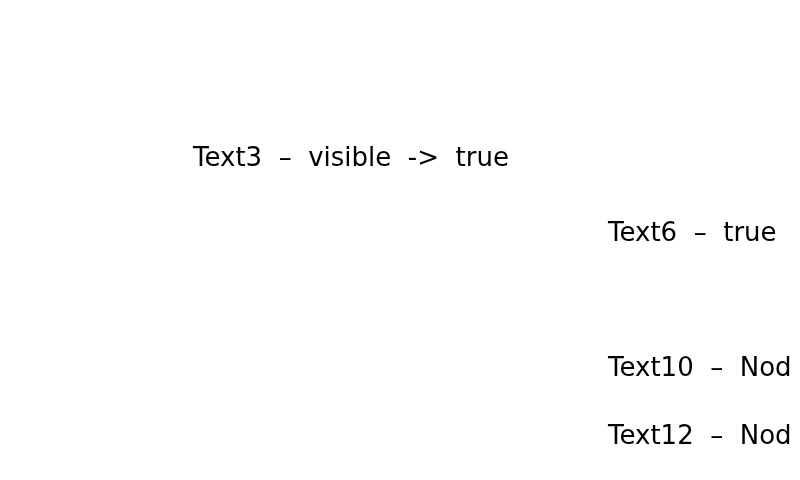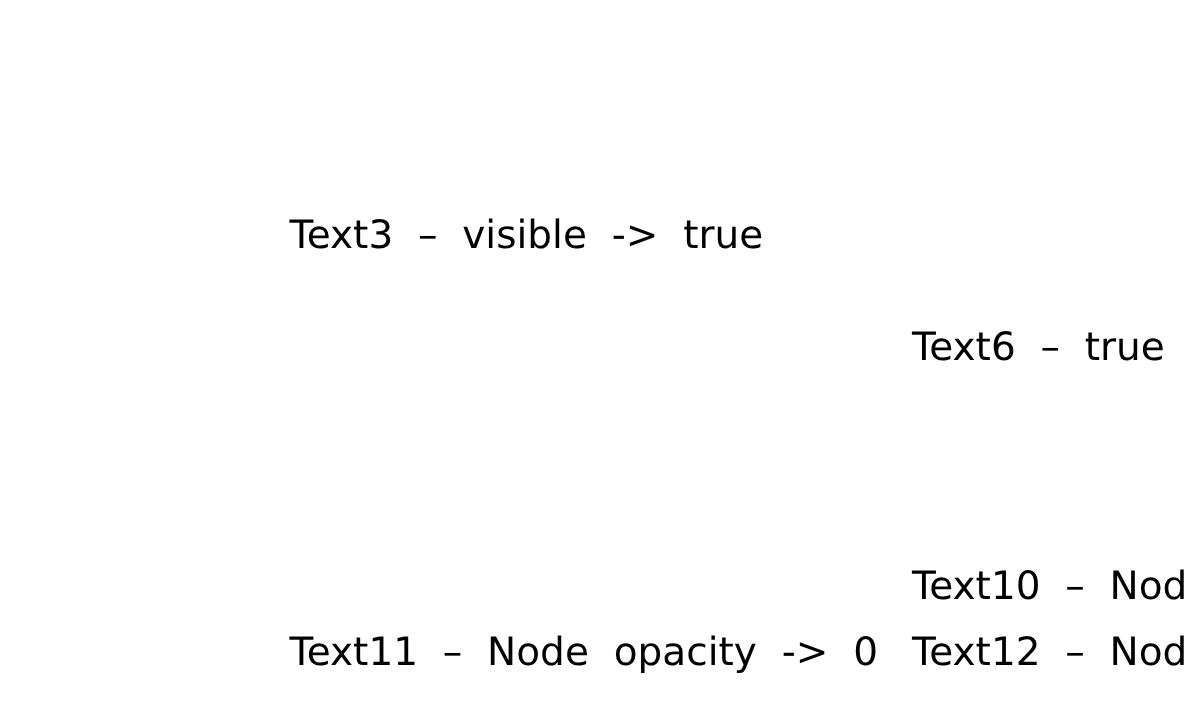--- a/index.html
+++ b/index.html
@@ -26,33 +26,32 @@
     font-weight: 400;
     letter-spacing: 0px;
   }
   
   .text-run.overlay {
     background: #ffffff;
   }
   .run-l1 { left: 193px; top: 142px; }
   .run-l2 { left: 608px; top: 217px; }
   .run-l3a { left: 193px; top: 352px; }
-  .run-l3b { left: 608px; top: 352px; margin-top: 24px; }
+  .run-l3b { left: 608px; top: 352px; }
   .run-l4a { left: 193px; top: 420px; }
   .run-l4b { left: 608px; top: 420px; }
 </style>
 </head>
 <body>
 
 <div id="canvas">
 
   <span class="text-run run-l1">Text3  –  visible  -&gt;  true</span>
 
   <span class="text-run run-l2">Text6  –  true</span>
 
 
   <span class="text-run overlay run-l3b">Text10  –  Nod</span>
 
-  <span class="text-run run-l4a">Text11  –  Node  opacity  -&gt;  0</span>
 
   <span class="text-run overlay run-l4b">Text12  –  Nod</span>
 
 </div>
 
 </body></html>

